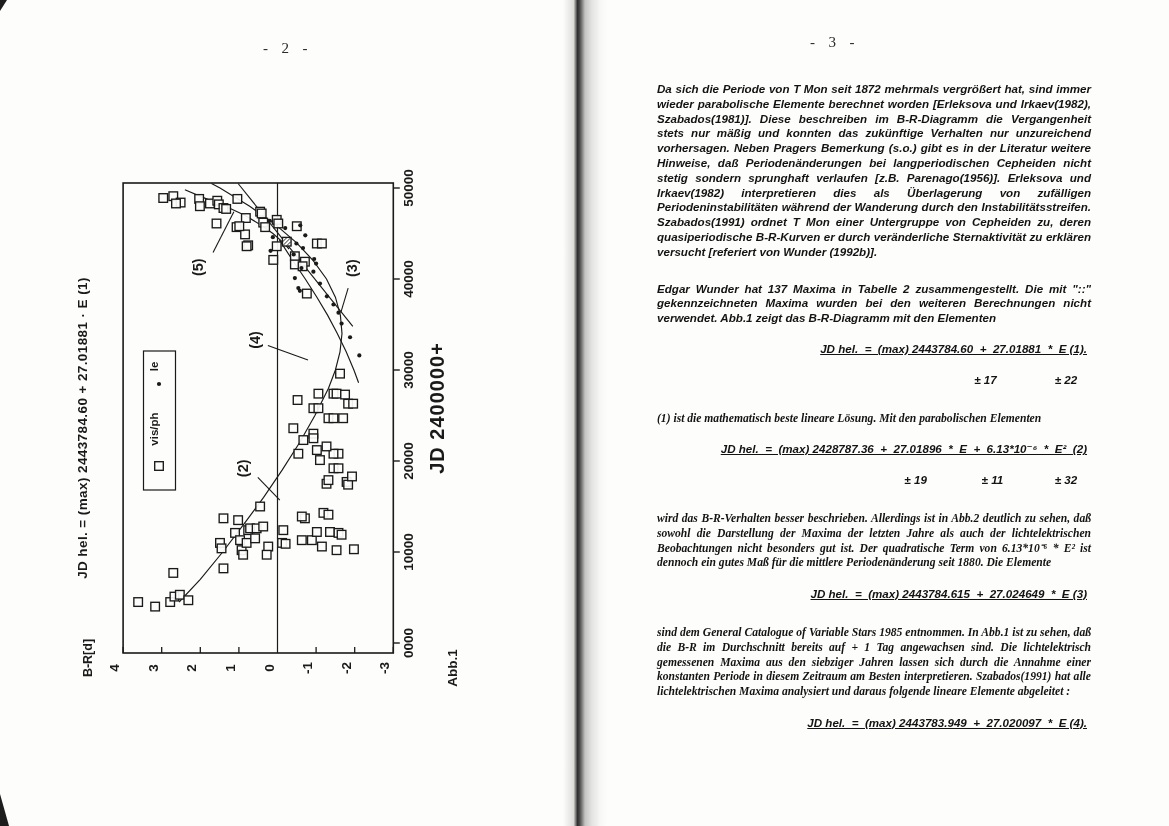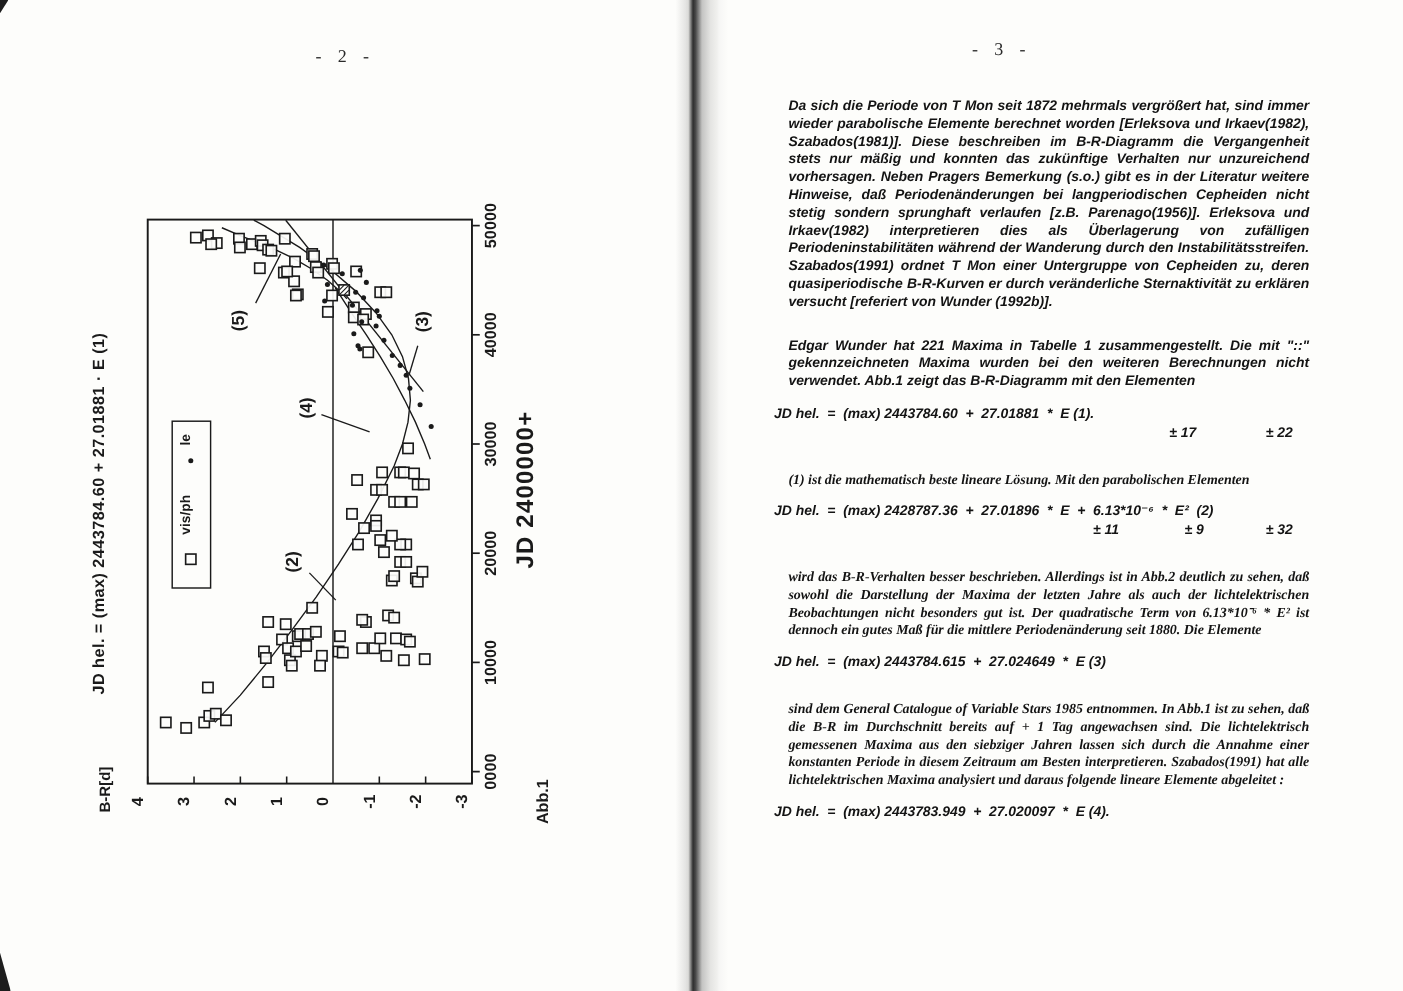--- a/index.html
+++ b/index.html
@@ -40,21 +40,21 @@
   .text-col{
     position:absolute;left:645px;top:70px;width:458px;z-index:4;
     color:#131313;
     font-style:italic;font-weight:600;
     font-size:11.6px;line-height:14.8px;
   }
   .para{text-align:justify;margin:12px;}
   .mt-a{margin-top:22px;}
   .mt-b{margin-top:14px;}
   .mt-c{margin-top:24px;font-family:Liberation Serif, serif;}
-  .eq{margin:0;text-align:left;white-space:pre;}
+  .eq{margin:16px;text-align:right;white-space:pre;text-decoration:underline;}
   .eq-err{margin:1px 0 0 0;text-align:right;white-space:pre;}
 </style>
 </head>
 <body>
 
 <div class="page page-left"></div>
 <div class="page page-right"></div>
 
 <div class="pageno pageno-left">-  2  -</div>
 <div class="pageno pageno-right">-  3  -</div>
@@ -241,26 +241,26 @@
     <rect x="143.5" y="351" width="32" height="139" fill="#fdfdfb" stroke="#1a1a1a" stroke-width="1.2"></rect>
     <text x="158" y="366.5" transform="rotate(-90 158 366.5)" text-anchor="middle" font-size="11.5" font-weight="700" letter-spacing="0" fill="#1a1a1a" font-style="normal">le</text>
     <circle cx="159" cy="384" r="2.1" fill="#1a1a1a"></circle>
     <text x="158" y="429" transform="rotate(-90 158 429)" text-anchor="middle" font-size="11.5" font-weight="700" letter-spacing="0" fill="#1a1a1a" font-style="normal">vis/ph</text>
     <rect x="154.7" y="461.7" width="8.6" height="8.6" fill="none" stroke="#1a1a1a" stroke-width="1.35"></rect>
     <text x="457" y="668" transform="rotate(-90 457 668)" text-anchor="middle" font-size="13.5" font-weight="700" letter-spacing="0" fill="#1a1a1a" font-style="normal">Abb.1</text>
   </svg>
 
 <div class="text-col">
   <p class="para">Da sich die Periode von T Mon seit 1872 mehrmals vergrößert hat, sind immer wieder parabolische Elemente berechnet worden [Erleksova und Irkaev(1982), Szabados(1981)]. Diese beschreiben im B-R-Diagramm die Vergangenheit stets nur mäßig und konnten das zukünftige Verhalten nur unzureichend vorhersagen. Neben Pragers Bemerkung (s.o.) gibt es in der Literatur weitere Hinweise, daß Periodenänderungen bei langperiodischen Cepheiden nicht stetig sondern sprunghaft verlaufen [z.B. Parenago(1956)]. Erleksova und Irkaev(1982) interpretieren dies als Überlagerung von zufälligen Periodeninstabilitäten während der Wanderung durch den Instabilitätsstreifen. Szabados(1991) ordnet T Mon einer Untergruppe von Cepheiden zu, deren quasiperiodische B-R-Kurven er durch veränderliche Sternaktivität zu erklären versucht [referiert von Wunder (1992b)].</p>
-  <p class="para mt-a">Edgar Wunder hat 221 Maxima in Tabelle 1 zusammengestellt. Die mit "::" gekennzeichneten Maxima wurden bei den weiteren Berechnungen nicht verwendet. Abb.1 zeigt das B-R-Diagramm mit den Elementen</p>
+  <p class="para mt-a">Edgar Wunder hat 137 Maxima in Tabelle 2 zusammengestellt. Die mit "::" gekennzeichneten Maxima wurden bei den weiteren Berechnungen nicht verwendet. Abb.1 zeigt das B-R-Diagramm mit den Elementen</p>
   <p class="eq mt-b">JD hel.  =  (max) 2443784.60  +  27.01881  *  E (1).</p>
   <p class="eq-err">± 17                  ± 22        </p>
   <p class="para mt-c">(1) ist die mathematisch beste lineare Lösung. Mit den parabolischen Elementen</p>
   <p class="eq mt-b">JD hel.  =  (max) 2428787.36  +  27.01896  *  E  +  6.13*10⁻⁶  *  E²  (2)</p>
-  <p class="eq-err">± 11                 ± 9                ± 32        </p>
+  <p class="eq-err">± 19                 ± 11                ± 32        </p>
   <p class="para mt-c">wird das B-R-Verhalten besser beschrieben. Allerdings ist in Abb.2 deutlich zu sehen, daß sowohl die Darstellung der Maxima der letzten Jahre als auch der lichtelektrischen Beobachtungen nicht besonders gut ist. Der quadratische Term von 6.13*10⁻⁶ * E² ist dennoch ein gutes Maß für die mittlere Periodenänderung seit 1880. Die Elemente</p>
   <p class="eq mt-a">JD hel.  =  (max) 2443784.615  +  27.024649  *  E (3)</p>
   <p class="para mt-c">sind dem General Catalogue of Variable Stars 1985 entnommen. In Abb.1 ist zu sehen, daß die B-R im Durchschnitt bereits auf + 1 Tag angewachsen sind. Die lichtelektrisch gemessenen Maxima aus den siebziger Jahren lassen sich durch die Annahme einer konstanten Periode in diesem Zeitraum am Besten interpretieren. Szabados(1991) hat alle lichtelektrischen Maxima analysiert und daraus folgende lineare Elemente abgeleitet :</p>
   <p class="eq mt-a">JD hel.  =  (max) 2443783.949  +  27.020097  *  E (4).</p>
 </div>
 
 <div class="binding"></div>
 <div class="corner-tl"></div>
 <div class="corner-bl"></div>
 

